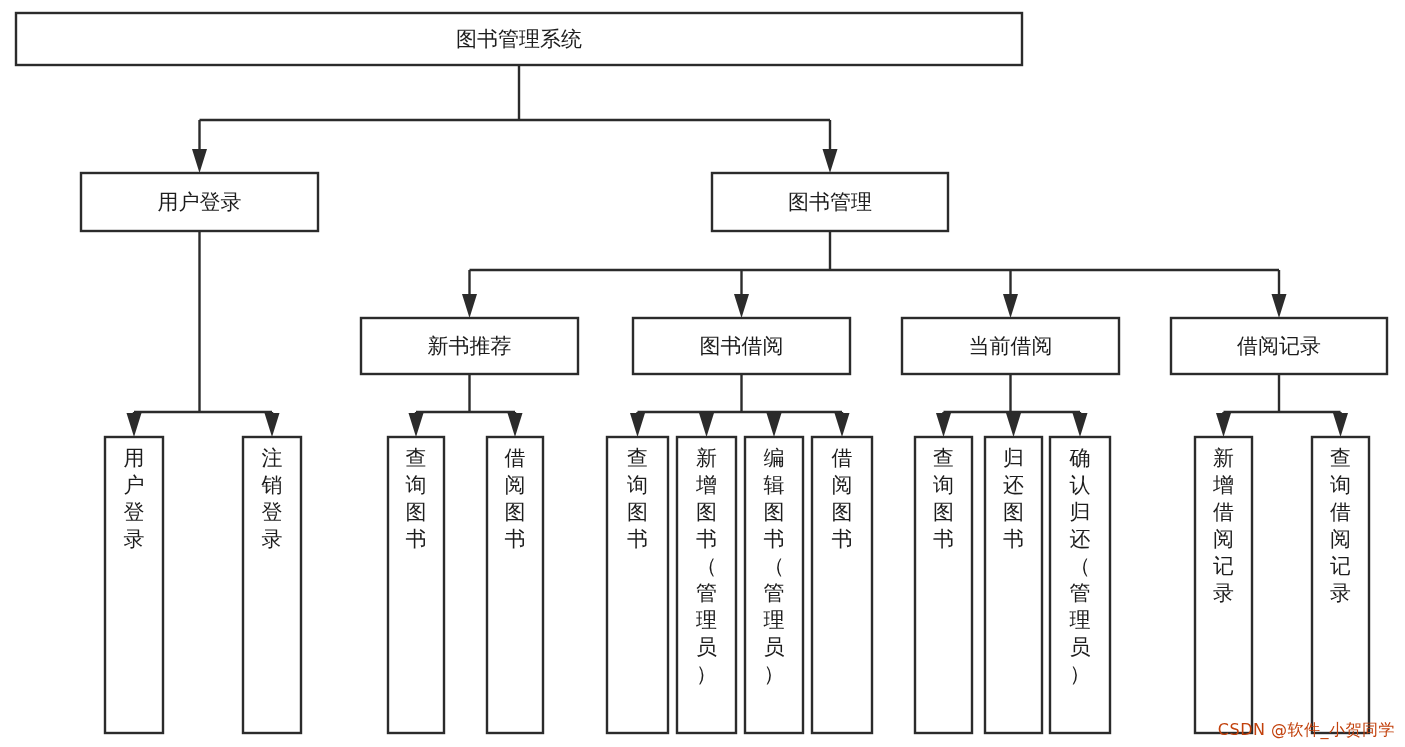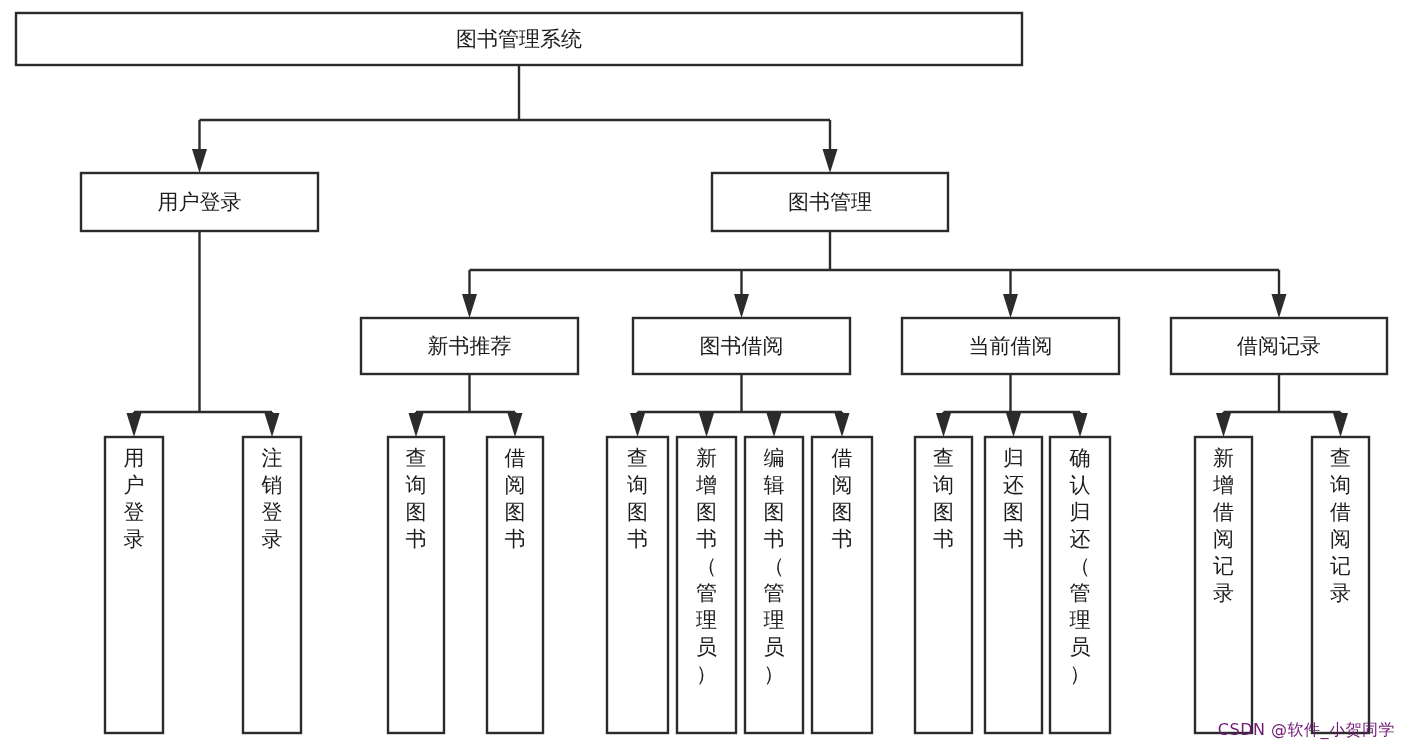--- a/index.html
+++ b/index.html
@@ -56,21 +56,21 @@
     font-family: "DejaVu Sans", "Liberation Sans", sans-serif;
     font-size: 21px;
     text-anchor: middle;
   }
   .watermark {
     position: absolute;
     right: 10px;
     bottom: 6px;
     font-family: "DejaVu Sans", "Liberation Sans", sans-serif;
     font-size: 16px;
-    color: #701a75;
+    color: #c2410c;
     letter-spacing: 0.5px;
     white-space: nowrap;
     user-select: none;
   }
 </style>
 </head>
 <body>
 
 <div id="diagram-root">
   <svg id="tree-svg" viewBox="0 0 1405 747" xmlns="http://www.w3.org/2000/svg">

